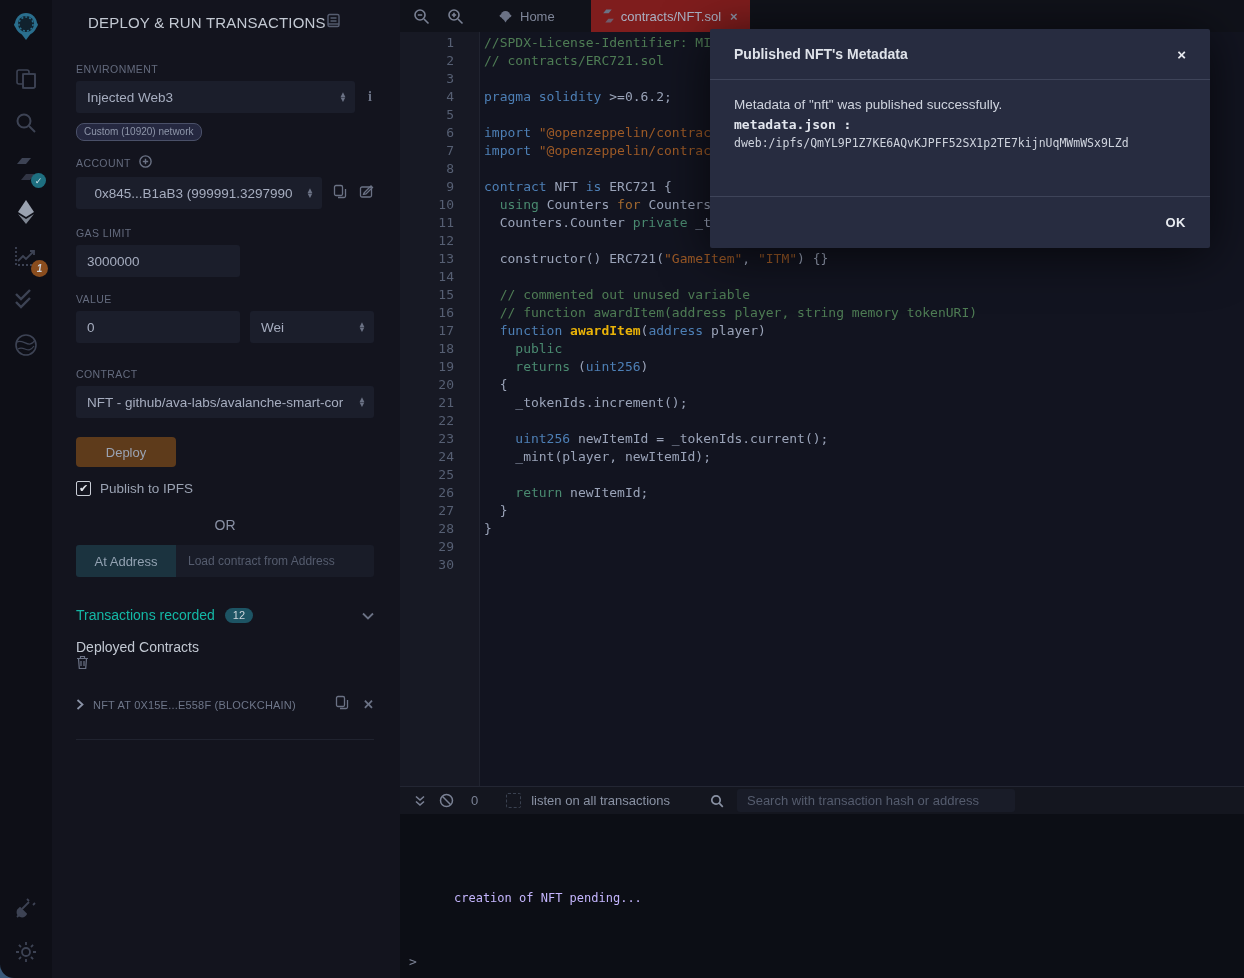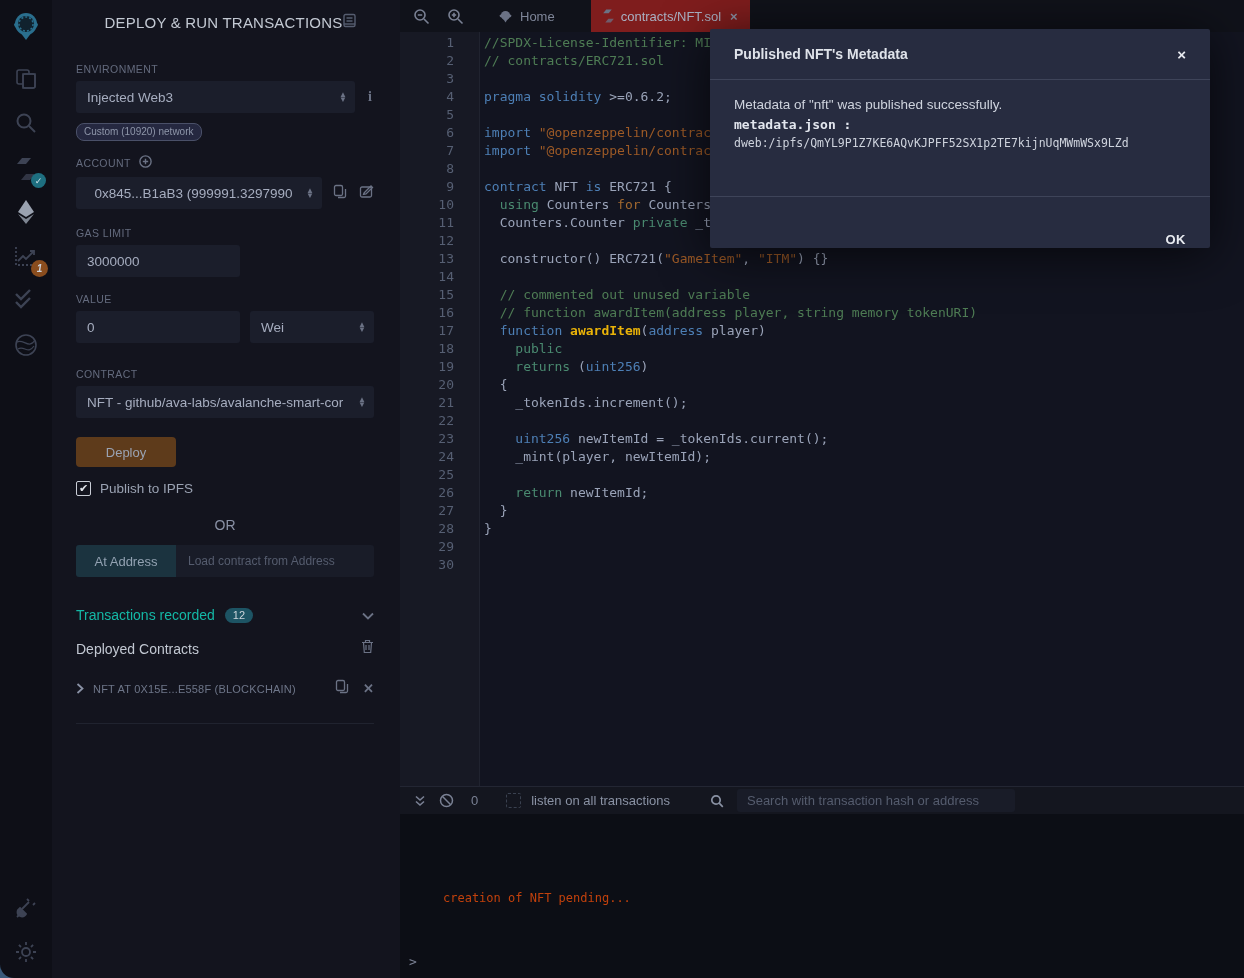--- a/index.html
+++ b/index.html
@@ -13,21 +13,21 @@
   #rail { z-index:1; }
   .rail-item { position:absolute; left:0; width:52px; display:flex; justify-content:center; color:#3d4354; }
   .rail-item svg { display:block; }
   .rail-item.active { color:#9aa2b0; }
   .rail-badge { position:absolute; border-radius:50%; display:flex; align-items:center; justify-content:center; }
   .badge-check { right:6px; bottom:-6px; width:15px; height:15px; background:#1e6f80; color:#cfe4ea; font-size:9px; }
   .badge-count { right:4px; bottom:-8px; width:17px; height:17px; background:#8a4d1e; color:#cdd2da; font-size:10px; font-style:italic; font-weight:bold; }
 
   
   #panel { position:absolute; left:52px; top:0; width:348px; height:978px; background:#13141e; padding:0 26px 0 24px; }
-  .panel-title-row { display:flex; align-items:center; justify-content:center; margin-top:13px;margin-left:12px; }
+  .panel-title-row { display:flex; align-items:center; justify-content:flex-start; margin-top:13px;margin-left:12px; }
   .panel-title { font-size:15px; color:#c3c9d3; letter-spacing:.2px; }
   .muted-icon { color:#565d70; }
   .lbl { font-size:10.5px; letter-spacing:.4px; color:#646b7e; text-transform:uppercase; }
   .field { background:#1b1e2b; border-radius:3px; height:32px; display:flex; align-items:center; padding:0 8px 0 11px; color:#a6adbf; font-size:13.5px; overflow:hidden; white-space:nowrap; }
   .sel { justify-content:space-between; cursor:pointer; }
   .sel .sel-text { overflow:hidden; text-overflow:clip; white-space:nowrap; flex:1; }
   .updown { display:flex; flex-direction:column; line-height:5px; color:#6b7285; font-size:8px; margin-left:6px; flex:none; }
   input.field { border:none; outline:none; width:100%; }
   input::placeholder { color:#555c6e; opacity:1; }
   .row { display:flex; align-items:center; }
@@ -39,21 +39,21 @@
   .chk.empty { border:1px dashed #3a4150; color:transparent; }
   .chk-lbl { margin-left:9px; font-size:13.5px; color:#9aa2b2; }
   .or { text-align:center; margin-top:21px; font-size:14px; color:#8a92a6; }
   .ataddr-row { display:flex; margin-top:12px; height:32px; }
   .btn-ataddr { width:100px; flex:none; background:#1b333f; border:none; border-radius:3px 0 0 3px; color:#93a2b2; font-size:13px; font-family:inherit; cursor:pointer; }
   .ataddr-input { flex:1; background:#191c28; border-radius:0 3px 3px 0; font-size:12px; padding-left:12px; }
   .txrec-row { display:flex; align-items:center; margin-top:29px; }
   .txrec-lbl { font-size:14px; color:#14b8a6; }
   .pill { margin-left:10px; background:#1d5464; color:#ccd5db; font-size:11px; border-radius:9px; padding:1px 8px 2px; }
   .spacer { flex:1; }
-  .depl-row { display:flex; align-items:center; margin-top:15px; }
+  .depl-row { display:flex; margin-top:15px;flex-direction:column; }
   .depl-lbl { font-size:14px; color:#c2c8d2; }
   .contract-item { display:flex; align-items:center; margin-top:21px; color:#6e7689; }
   .contract-item .name { font-size:11px; letter-spacing:.2px; margin-left:9px; text-transform:uppercase; }
   .panel-divider { border-top:1px solid #20232f; margin-top:25px; }
 
   
   #main { position:absolute; left:400px; top:0; width:844px; height:978px; background:#121420; }
   #tabbar { position:absolute; left:0; top:0; width:844px; height:32px; background:#10121a; display:flex; align-items:center; }
   .zoom-btn { width:34px; display:flex; justify-content:center; color:#7a8194; cursor:pointer; }
   .tab { height:32px; display:flex; align-items:center; padding:0 12px; color:#7e8598; font-size:13px; cursor:pointer; }
@@ -75,33 +75,33 @@
 
   
   #termbar { position:absolute; left:0; top:786px; width:844px; height:28px; background:#14161f; border-top:1px solid #232633; display:flex; align-items:center; }
   #termbar .ticon { color:#7a8194; margin-left:14px; display:flex; cursor:pointer; }
   .term-count { color:#7a8194; font-size:13px; margin-left:17px; }
   #termbar .chk-row { margin:0 0 0 28px; }
   #termbar .chk-lbl { font-size:13px; color:#8a92a4; margin-left:10px; }
   .term-search-icon { color:#8a92a4; margin-left:40px; display:flex; }
   .term-search { margin-left:13px; width:278px; height:23px; background:#191c28; border:none; outline:none; border-radius:3px; color:#a6adbf; font-size:13px; padding:0 10px; font-family:inherit; }
   #terminal { position:absolute; left:0; top:814px; width:844px; height:164px; background:#0c0e15; }
-  .term-log { position:absolute; left:43px; top:77px; font:12px "DejaVu Sans Mono", monospace; color:#c2410c; }
+  .term-log { position:absolute; left:54px; top:77px; font:12px "DejaVu Sans Mono", monospace; color:#c4b5fd; }
   .term-prompt { position:absolute; left:9px; bottom:9px; font:13px "DejaVu Sans Mono", monospace; color:#7a8194; }
 
   
   #modal { position:absolute; left:710px; top:29px; width:500px; height:219px; background:#272c40; border-radius:2px; box-shadow:0 6px 50px rgba(0,0,0,.65); z-index:10; }
   .modal-header { height:51px; display:flex; align-items:center; justify-content:space-between; padding:0 24px; border-bottom:1px solid #3e4459; }
   .modal-title { font-size:14px; color:#dfe3ea; font-weight:600; }
   .modal-close { color:#e8ebf0; font-size:15px; font-weight:bold; cursor:pointer; }
   .modal-body { height:117px; padding:17px 24px; border-bottom:1px solid #3e4459; }
   .modal-line1 { font-size:13.5px; color:#ced3dd; }
   .modal-line2 { margin-top:5px; font:bold 13px "DejaVu Sans Mono", monospace; color:#e2e6ee; }
   .modal-line3 { margin-top:4px; font:11.5px "DejaVu Sans Mono", monospace; color:#ced3dd; }
-  .modal-footer { height:50px; display:flex; align-items:flex-end; justify-content:flex-end; padding:0 24px; }
+  .modal-footer { height:50px; display:flex; align-items:center; justify-content:flex-end; padding:0 24px; }
   .modal-ok { font-size:13px; font-weight:bold; color:#e8ebf0; cursor:pointer; letter-spacing:.5px; }
 </style>
 </head>
 <body>
 
 <div id="app">
   <div id="rail-corner"></div>
 
   <aside id="rail">
     <div class="rail-item" style="top:7px;">

